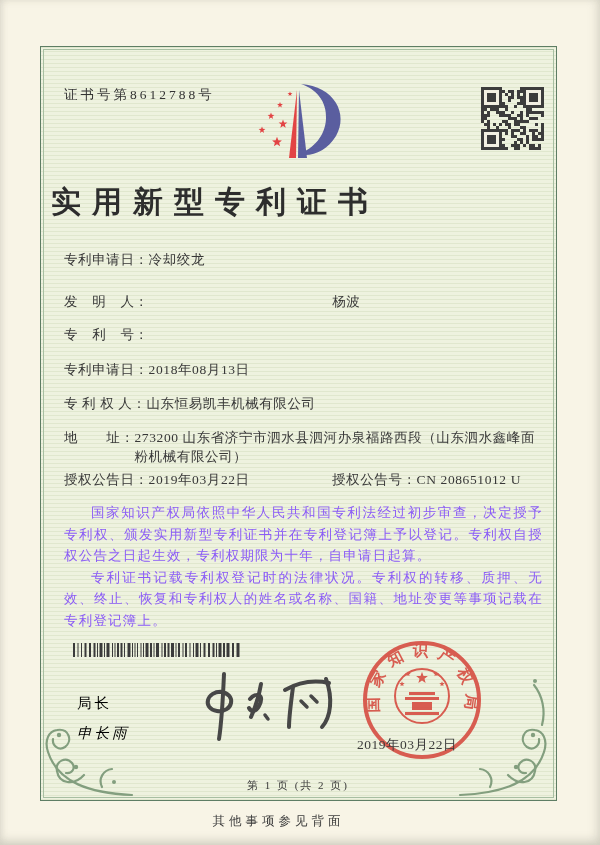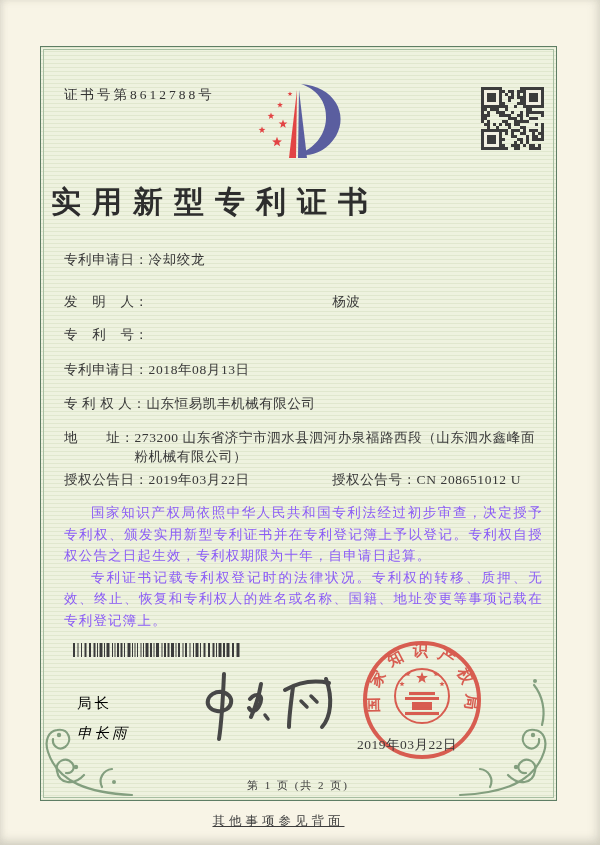--- a/index.html
+++ b/index.html
@@ -26,21 +26,21 @@
   .row .val{flex:1;}
   .grant .grp{display:flex;}
   .grant .g1{width:268px;}
   .grant .g2{flex:1;align-items:flex-end;}
   .paras{left:64px;top:502px;width:479px;font-size:13.5px;line-height:21.5px;color:#8b5cf6;text-align:justify;}
   .paras p{margin:0;text-indent:2em;letter-spacing:1.2px;}
   .director{left:77px;top:694px;font-size:14.5px;color:#000000;letter-spacing:3px;}
   .director div+div{margin-top:11px;font-style:italic;}
   .seal-date{left:357px;top:736px;font-size:13.5px;color:#3b3b3b;letter-spacing:.5px;z-index:5;}
   .footer-page{left:40px;top:778px;width:516px;text-align:center;font-size:11px;letter-spacing:2px;color:#3c3c3c;}
-  .footer-note{left:0;top:813px;width:557px;text-align:center;font-size:12.5px;letter-spacing:4px;color:#3c3c3c;text-decoration:underline;}
+  .footer-note{left:0;top:813px;width:557px;text-align:center;font-size:12.5px;letter-spacing:4px;color:#3c3c3c;}
   svg{display:block;}
 </style>
 </head>
 <body>
 
 <div class="frame"></div>
 <div class="scan-edge"></div>
 
 <div class="abs cert-no">证书号第8612788号</div>
 

